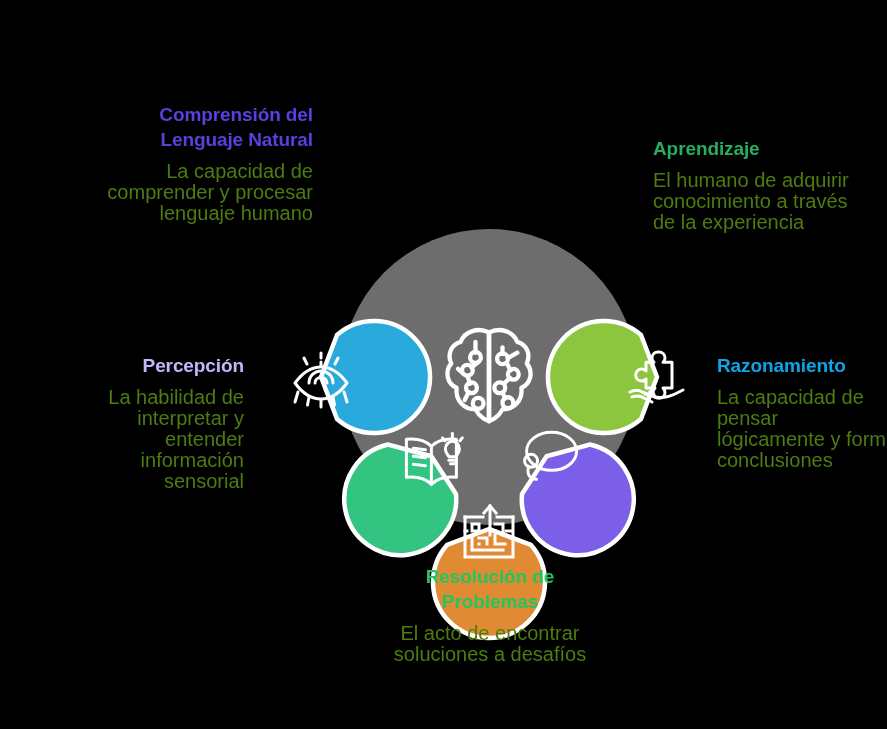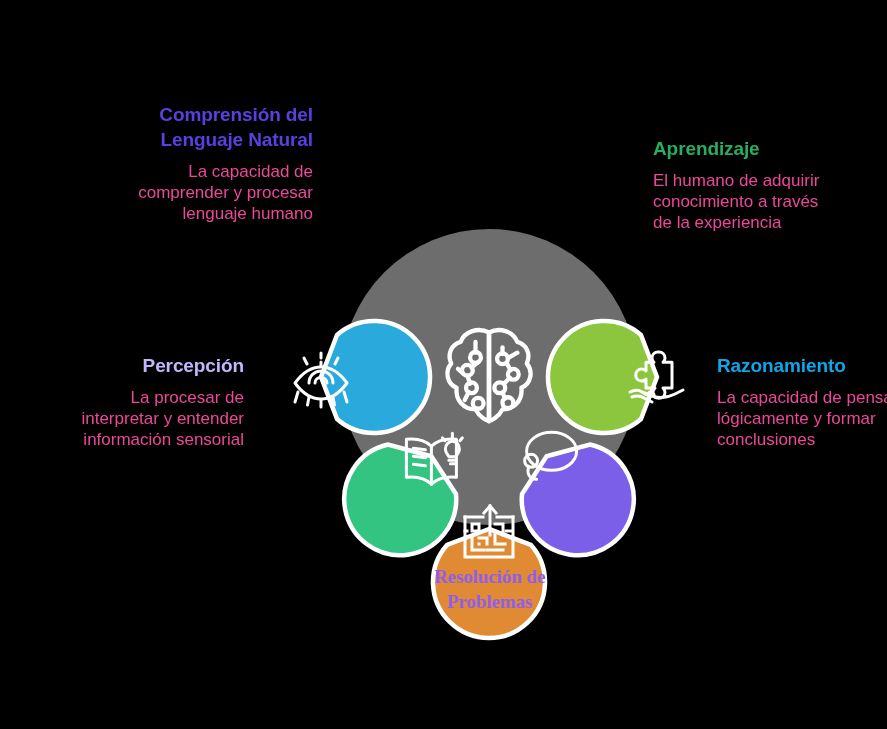--- a/index.html
+++ b/index.html
@@ -34,23 +34,23 @@
   }
   .label-title {
     font-size: 19px;
     font-weight: bold;
     line-height: 25px;
     margin: 0 0 9px 0;
     letter-spacing: -0.1px;
     white-space: pre-line;
   }
   .label-desc {
-    font-size: 17px;
+    font-size: 20px;
     line-height: 21px;
-    color: #ec4899;
+    color: #4d7c0f;
     margin: 0;
     white-space: pre-line;
   }
   .align-right { text-align: right; }
   .align-left  { text-align: left; }
   .align-center{ text-align: center; }
 
   
   .lb-nlu        { left: 26px;  top: 102px; width: 243px; }
   .lb-learning   { left: 609px; top: 136px; width: 240px; text-decoration: underline; }
@@ -230,30 +230,32 @@
 
   <div class="label-block lb-learning align-left">
     <p class="label-title" style="color:#27AE60;">Aprendizaje</p>
     <p class="label-desc">El humano de adquirir
 conocimiento a través
 de la experiencia</p>
   </div>
 
   <div class="label-block lb-perception align-right">
     <p class="label-title" style="color:#c4b5fd;">Percepción</p>
-    <p class="label-desc">La procesar de
+    <p class="label-desc">La habilidad de
 interpretar y entender
 información sensorial</p>
   </div>
 
   <div class="label-block lb-reasoning align-left">
     <p class="label-title" style="color:#0ea5e9;">Razonamiento</p>
     <p class="label-desc">La capacidad de pensar
 lógicamente y formar
 conclusiones</p>
   </div>
 
   <div class="label-block lb-problem align-center">
-    <p class="label-title" style="color:#8b5cf6;font-family:Liberation Serif, serif;">Resolución de
+    <p class="label-title" style="color:#22c55e;">Resolución de
 Problemas</p>
+    <p class="label-desc">El acto de encontrar
+soluciones a desafíos</p>
   </div>
 
 </div>
 
 </body></html>

